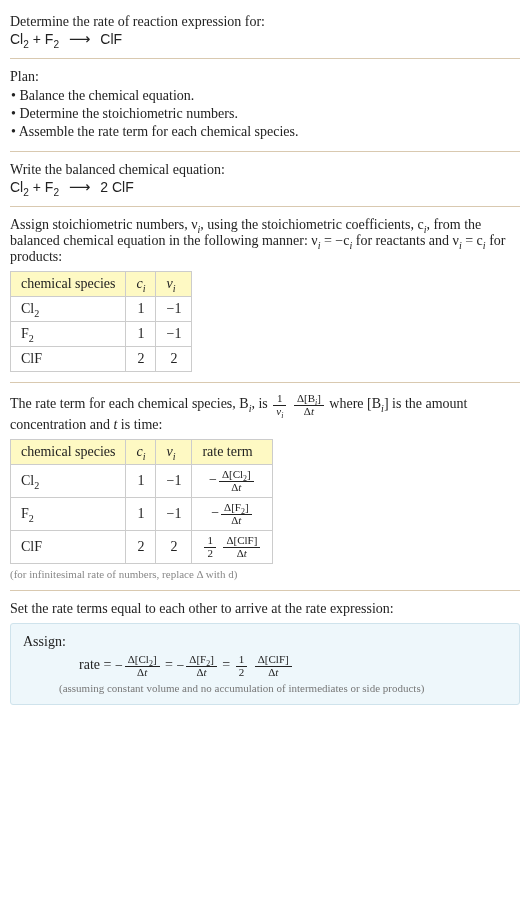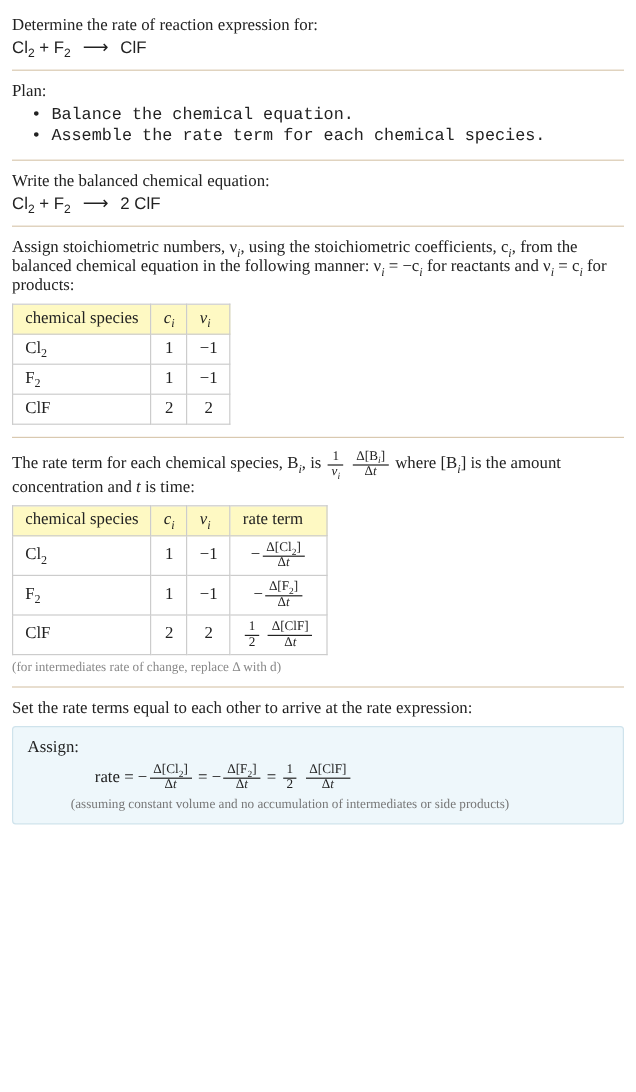--- a/index.html
+++ b/index.html
@@ -18,21 +18,21 @@
   hr.div {
     border: none;
     border-top: 1px solid #d9c9b0;
     margin: 4px 0;
   }
   .eq {
     font-family: Liberation Sans, sans-serif;
   }
   sub { font-size: 0.72em; vertical-align: sub; line-height: 0; }
   .arrow { padding: 0 6px; font-size: 15px; }
-  .plan-list { margin: 2px 0 0 16px; padding: 0; list-style: none; font-family: Liberation Mono, monospace; }
+  .plan-list { margin: 2px 0 0 1px; padding: 0; list-style: none; }
   .plan-list li { padding: 1px 0; }
   .plan-list li::before { content: "• "; }
   table.data {
     border-collapse: collapse;
     margin-top: 6px;
     font-size: 14px;
   }
   table.data th, table.data td {
     border: 1px solid #ccc;
     padding: 4px 10px;
@@ -82,20 +82,21 @@
     <span>ClF</span>
   </div>
 </div>
 
 <hr class="div">
 
 <div class="section">
   <div>Plan:</div>
   <ul class="plan-list">
     <li>Balance the chemical equation.</li>
+    <li>Determine the stoichiometric numbers.</li>
     <li>Assemble the rate term for each chemical species.</li>
   </ul>
 </div>
 
 <hr class="div">
 
 <div class="section">
   <div>Write the balanced chemical equation:</div>
   <div class="eq">
     <span>Cl<sub>2</sub></span>
@@ -180,21 +181,21 @@
       <td class="center">2</td>
       <td class="center">
         <span class="inline-math">
           <span class="frac"><span class="num">1</span><span class="den">2</span></span>
           <span class="frac"><span class="num">Δ[ClF]</span><span class="den">Δ<span class="ital">t</span></span></span>
         </span>
       </td>
     </tr>
   </tbody>
     </table>
-  <div class="note">(for intermediates rate of change, replace Δ with d)</div>
+  <div class="note">(for infinitesimal rate of numbers, replace Δ with d)</div>
 </div>
 
 <hr class="div">
 
 <div class="section">
   <div>Set the rate terms equal to each other to arrive at the rate expression:</div>
   <div class="answerbox">
     <div class="answer-label">Assign:</div>
     <div class="rate-line">
       <span>rate = </span>

